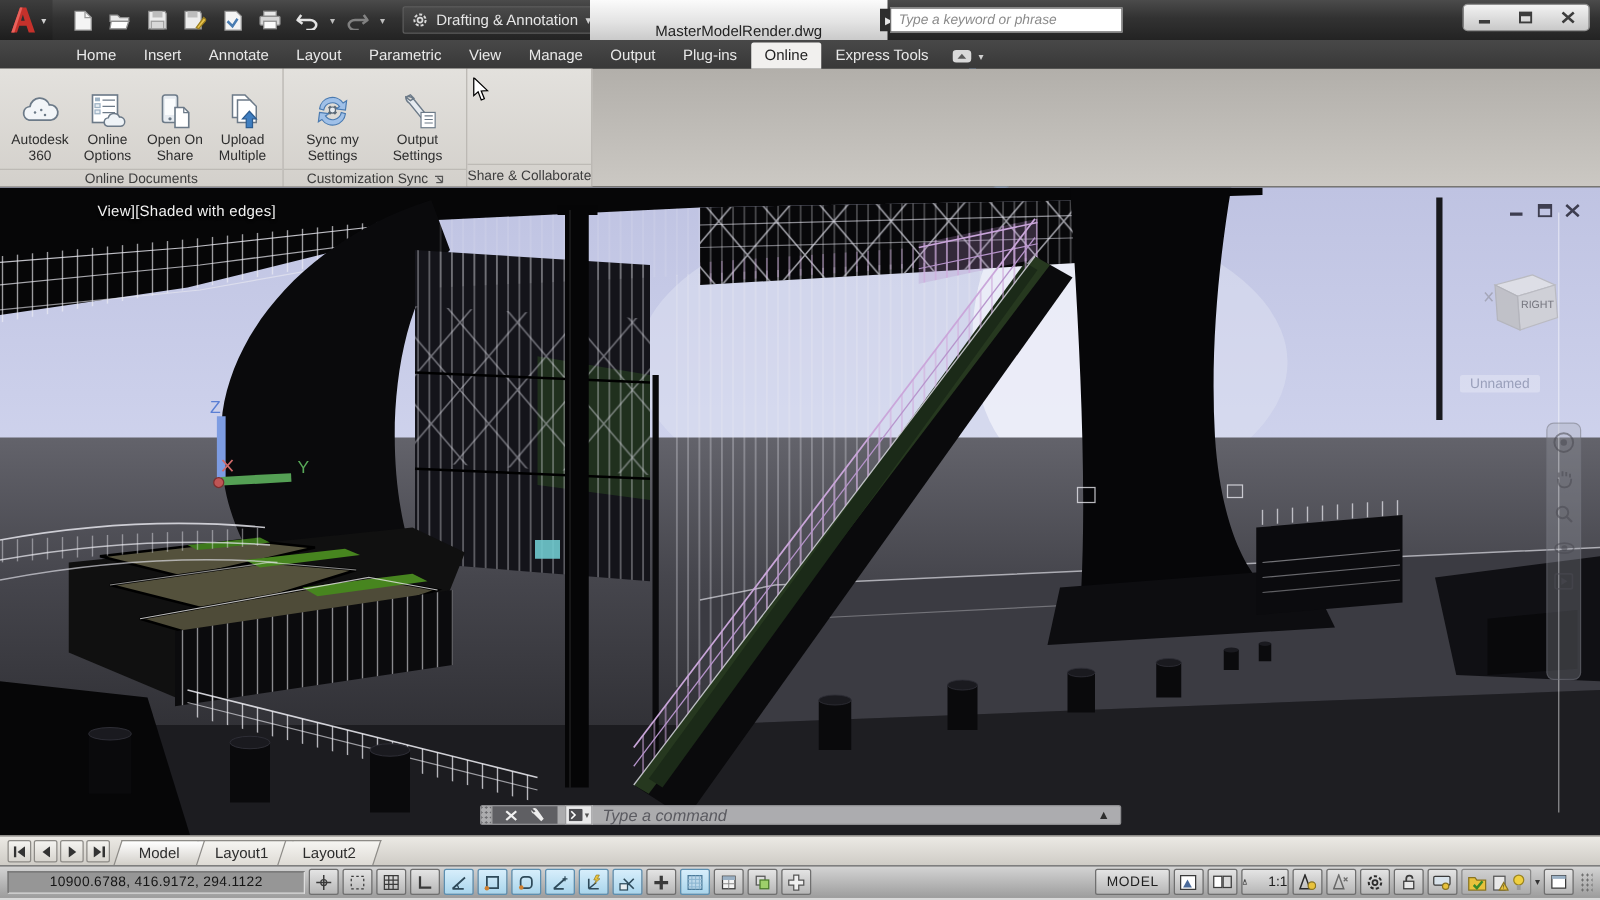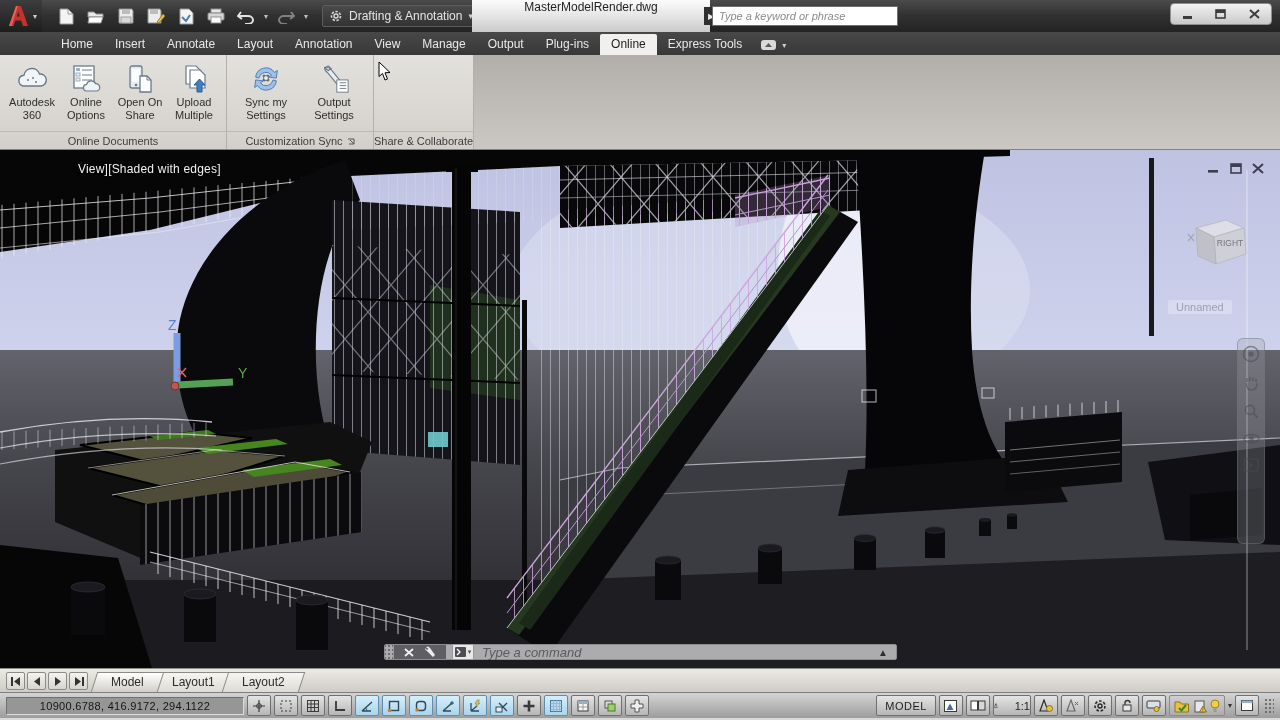--- a/index.html
+++ b/index.html
@@ -17,21 +17,21 @@
   .qat { display:flex; align-items:center; gap:6px; margin-left:12px; }
   .qat .qbtn { width:24px; height:22px; display:flex; align-items:center; justify-content:center; border-radius:2px; }
   .qat .caret { color:#bdbdbd; font-size:8px; }
   .wsswitch { margin-left:14px; height:22px; background:linear-gradient(180deg,#4a4a4a,#333);
     border:1px solid #5d5d5d; border-radius:2px; display:flex; align-items:center; padding:0 6px; gap:6px; }
   .wsswitch .wslabel { color:#e6e6e6; font-size:12px; white-space:nowrap; }
   .wsswitch .caret, .wsdbl { color:#d0d0d0; font-size:9px; }
   .wsdbl { margin-left:2px; }
   .doc-title-strip { position:absolute; left:472px; top:0; width:238px; height:32px;
     background:linear-gradient(180deg,#fbfbfb 0%,#e3e3e3 55%,#cacaca 100%);
-    display:flex; align-items:flex-start; justify-content:center; }
+    display:flex; align-items:flex-end; justify-content:center; }
   .doc-title-strip span { font-size:12px; color:#222; }
   .ic-expand { position:absolute; left:704px; top:7px; width:14px; height:18px; background:#2e2e2e;
     color:#e8e8e8; font-size:8px; display:flex; align-items:center; justify-content:center; }
   .infocenter { position:absolute; left:712px; top:6px; display:flex; align-items:center; gap:6px;flex-direction:column; }
   .ic-search { width:186px; height:20px; border:1px solid #6f6f6f; background:#fff; font-style:italic;
     font-size:11px; color:#888; padding:0 6px; outline:none; font-family:"Liberation Sans",sans-serif; }
   .ic-search::placeholder { color:#8a8a8a; font-style:italic; }
   .ic-item { display:flex; align-items:center; gap:4px; color:#e8e8e8; font-size:12px; }
   .ic-sep { width:1px; height:18px; background:#585858; }
   .ic-caret { color:#b9b9b9; font-size:8px; }
@@ -46,21 +46,21 @@
   .rtab { color:#e9e9e9; font-size:12px; padding:3px 11px 4px; cursor:default; }
   .rtab.active { background:#f1f0ee; color:#1d1d1d; border-radius:2px 2px 0 0; }
   .rtab-extra { margin-left:8px; display:flex; align-items:center; gap:3px; padding-bottom:4px; }
   .rtab-extra .caret { color:#cfcfcf; font-size:8px; }
 
   
   .ribbon { position:absolute; left:0; top:55px; width:1280px; height:95px;
     background:linear-gradient(180deg,#b2afaa,#cbc8c3); border-bottom:1px solid #84827e; display:flex; }
   .ribbon-left { background:#dad7d2; height:100%; display:flex; }
   .rpanel { display:flex; flex-direction:column; border-right:1px solid #b3b0ab; background:linear-gradient(180deg,#e3e1dd,#d3d0cb); }
-  .rpanel-body { flex:1; display:flex; align-items:flex-start; padding:4px 6px 0; gap:2px; }
+  .rpanel-body { flex:1; display:flex; align-items:flex-start; padding:14px 6px 0; gap:2px; }
   .rpanel-title { height:18px; border-top:1px solid #bdbab5; font-size:11px; color:#3d3d3d;
     display:flex; align-items:center; justify-content:center; gap:4px; }
   .rbtn { width:52px; display:flex; flex-direction:column; align-items:center; padding:2px 1px; border:1px solid transparent; border-radius:2px; }
   .rbtn.hl { background:#cbe4f7; border:1px solid #6ba1c9; }
   .rbtn .ricon { width:32px; height:34px; display:flex; align-items:center; justify-content:center; }
   .rbtn .rlabel { font-size:11px; color:#2e2e2e; line-height:13px; text-align:center; }
   .rbtn.wide { width:66px; }
 
   
   .viewport { position:absolute; left:0; top:150px; width:1280px; height:518px; background:#c7cbe7; overflow:hidden; }
@@ -269,21 +269,21 @@
           </svg>
       </span>
     </div>
   </div>
 
   <div class="tabrow">
     <span class="rtab">Home</span>
     <span class="rtab">Insert</span>
     <span class="rtab">Annotate</span>
     <span class="rtab">Layout</span>
-    <span class="rtab">Annotation</span>
+    <span class="rtab">Parametric</span>
     <span class="rtab">View</span>
     <span class="rtab">Manage</span>
     <span class="rtab">Output</span>
     <span class="rtab">Plug-ins</span>
     <span class="rtab active">Online</span>
     <span class="rtab">Express Tools</span>
     <span class="rtab-extra">
       <svg width="18" height="11" viewBox="0 0 18 11">
         <rect x="0" y="0" width="15" height="10" rx="3" fill="#d9d9d9"></rect>
           <path d="M4 7 L7.5 3 L11 7 Z" fill="#5a5a5a"></path>

